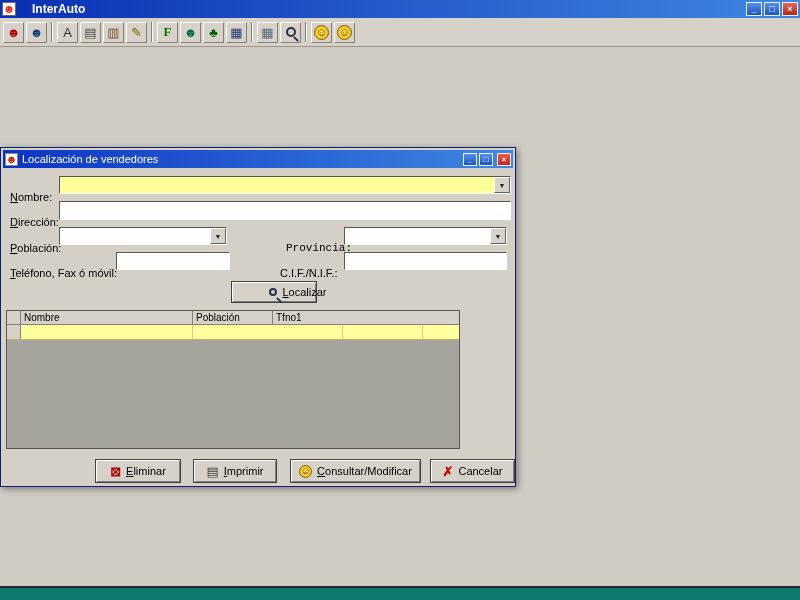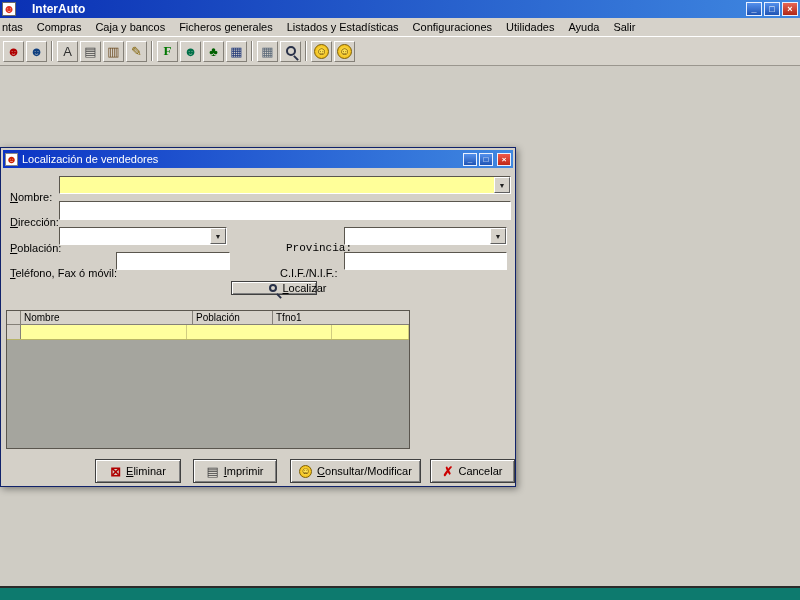--- a/index.html
+++ b/index.html
@@ -70,21 +70,21 @@
 
   .pbtn{position:absolute;height:24px;background:#d6d2ca;border:1px solid #404040;
         box-shadow:inset 1px 1px 0 #ffffff, inset -1px -1px 0 #808080;
         display:flex;align-items:center;justify-content:center;gap:5px;
         font:11px "Liberation Sans",sans-serif;cursor:default;}
   .bicon{display:inline-flex;align-items:center;justify-content:center;line-height:1;}
   .ic-del{color:#b00000;font-size:13px;font-weight:bold;}
   .ic-prn{color:#404040;font-size:13px;}
   .ic-x{color:#cc0000;font-size:13px;font-weight:bold;}
 
-  .grid{position:absolute;left:3px;top:142px;width:404px;height:139px;
+  .grid{position:absolute;left:3px;top:142px;width:454px;height:139px;
         border:1px solid #5a564e;background:#a5a59e;}
   .grid-header{display:flex;height:14px;background:#d6d2ca;}
   .gh{border-right:1px solid #848078;border-bottom:1px solid #848078;padding:0 3px;
       font-size:10px;display:flex;align-items:center;overflow:hidden;}
   .grid-row{display:flex;height:15px;background:#ffff9e;border-bottom:1px solid #b8b468;}
   .gc{border-right:1px solid #d0cc80;overflow:hidden;}
   .gc.sel{background:#d6d2ca;border-right:1px solid #848078;}
   .w0{width:14px}.w1{width:172px}.w2{width:150px}.w3{width:80px}.w4{flex:1;border-right:0}
   u{text-decoration:underline;}
 </style>
@@ -96,31 +96,20 @@
   <div class="titlebar">
     <span class="app-ico">☻</span>
     <span class="title-text">InterAuto</span>
     <span class="win-btns">
       <span class="wbtn">_</span>
       <span class="wbtn">□</span>
       <span class="wbtn close">×</span>
     </span>
   </div>
 
-  <div class="menubar">
-    <span class="menu-item">ntas</span>
-    <span class="menu-item">Compras</span>
-    <span class="menu-item">Caja y bancos</span>
-    <span class="menu-item">Ficheros generales</span>
-    <span class="menu-item">Listados y Estadísticas</span>
-    <span class="menu-item">Configuraciones</span>
-    <span class="menu-item">Utilidades</span>
-    <span class="menu-item">Ayuda</span>
-    <span class="menu-item">Salir</span>
-  </div>
 
   <div class="toolbar">
     <span class="tbicon c-red">☻</span>
     <span class="tbicon c-nav">☻</span>
     <span class="tbsep"></span>
     <span class="tbicon c-ink">A</span>
     <span class="tbicon c-gray">▤</span>
     <span class="tbicon c-brn">▥</span>
     <span class="tbicon c-pen">✎</span>
     <span class="tbsep"></span>
@@ -183,21 +172,21 @@
         <span class="flabel" style="left:7px;top:88px;"><u>T</u>eléfono, Fax ó móvil:</span>
         <div class="textbox" style="left:113px;top:84px;width:114px;height:18px;">
           <input value="" style="">
         </div>
 
         <span class="flabel" style="left:277px;top:88px;">C.I.F./N.I.F.:</span>
         <div class="textbox" style="left:341px;top:84px;width:163px;height:18px;">
           <input value="" style="">
         </div>
 
-        <button class="pbtn" style="left:228px;top:113px;width:86px;height:14px;padding-left:48px;">
+        <button class="pbtn" style="left:228px;top:113px;width:86px;height:22px;padding-left:48px;">
           <span class="bicon">
               <span class="mag" style="width:8px;height:8px;"></span>
             </span>
           <span><u>L</u>ocalizar</span>
         </button>
 
         <div class="grid">
           <div class="grid-header">
             <span class="gh w0"></span>
             <span class="gh w1">Nombre</span>

